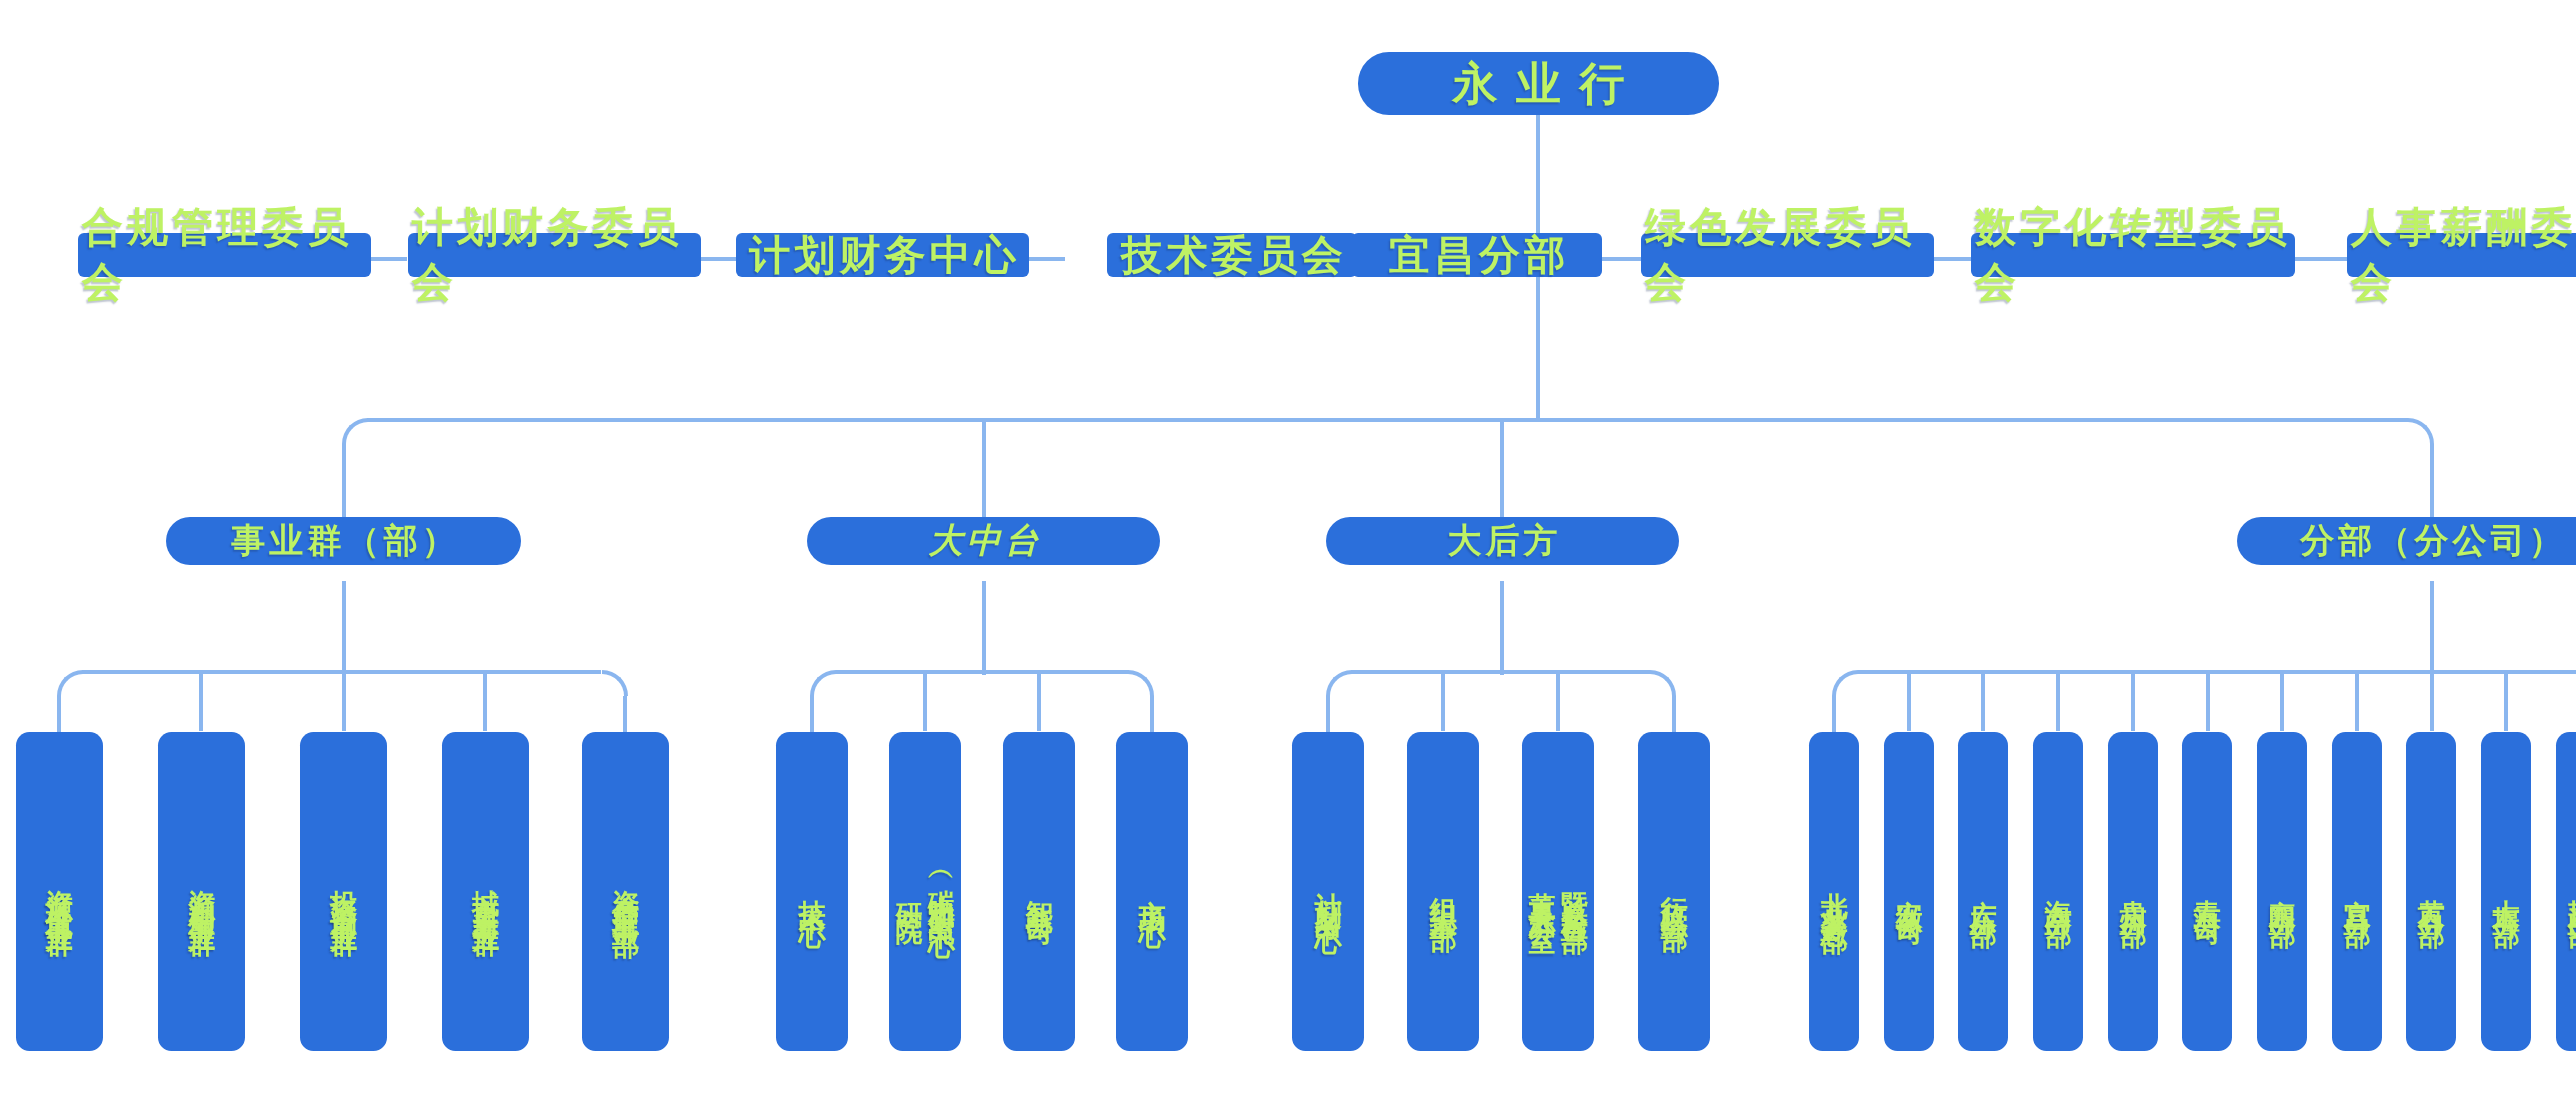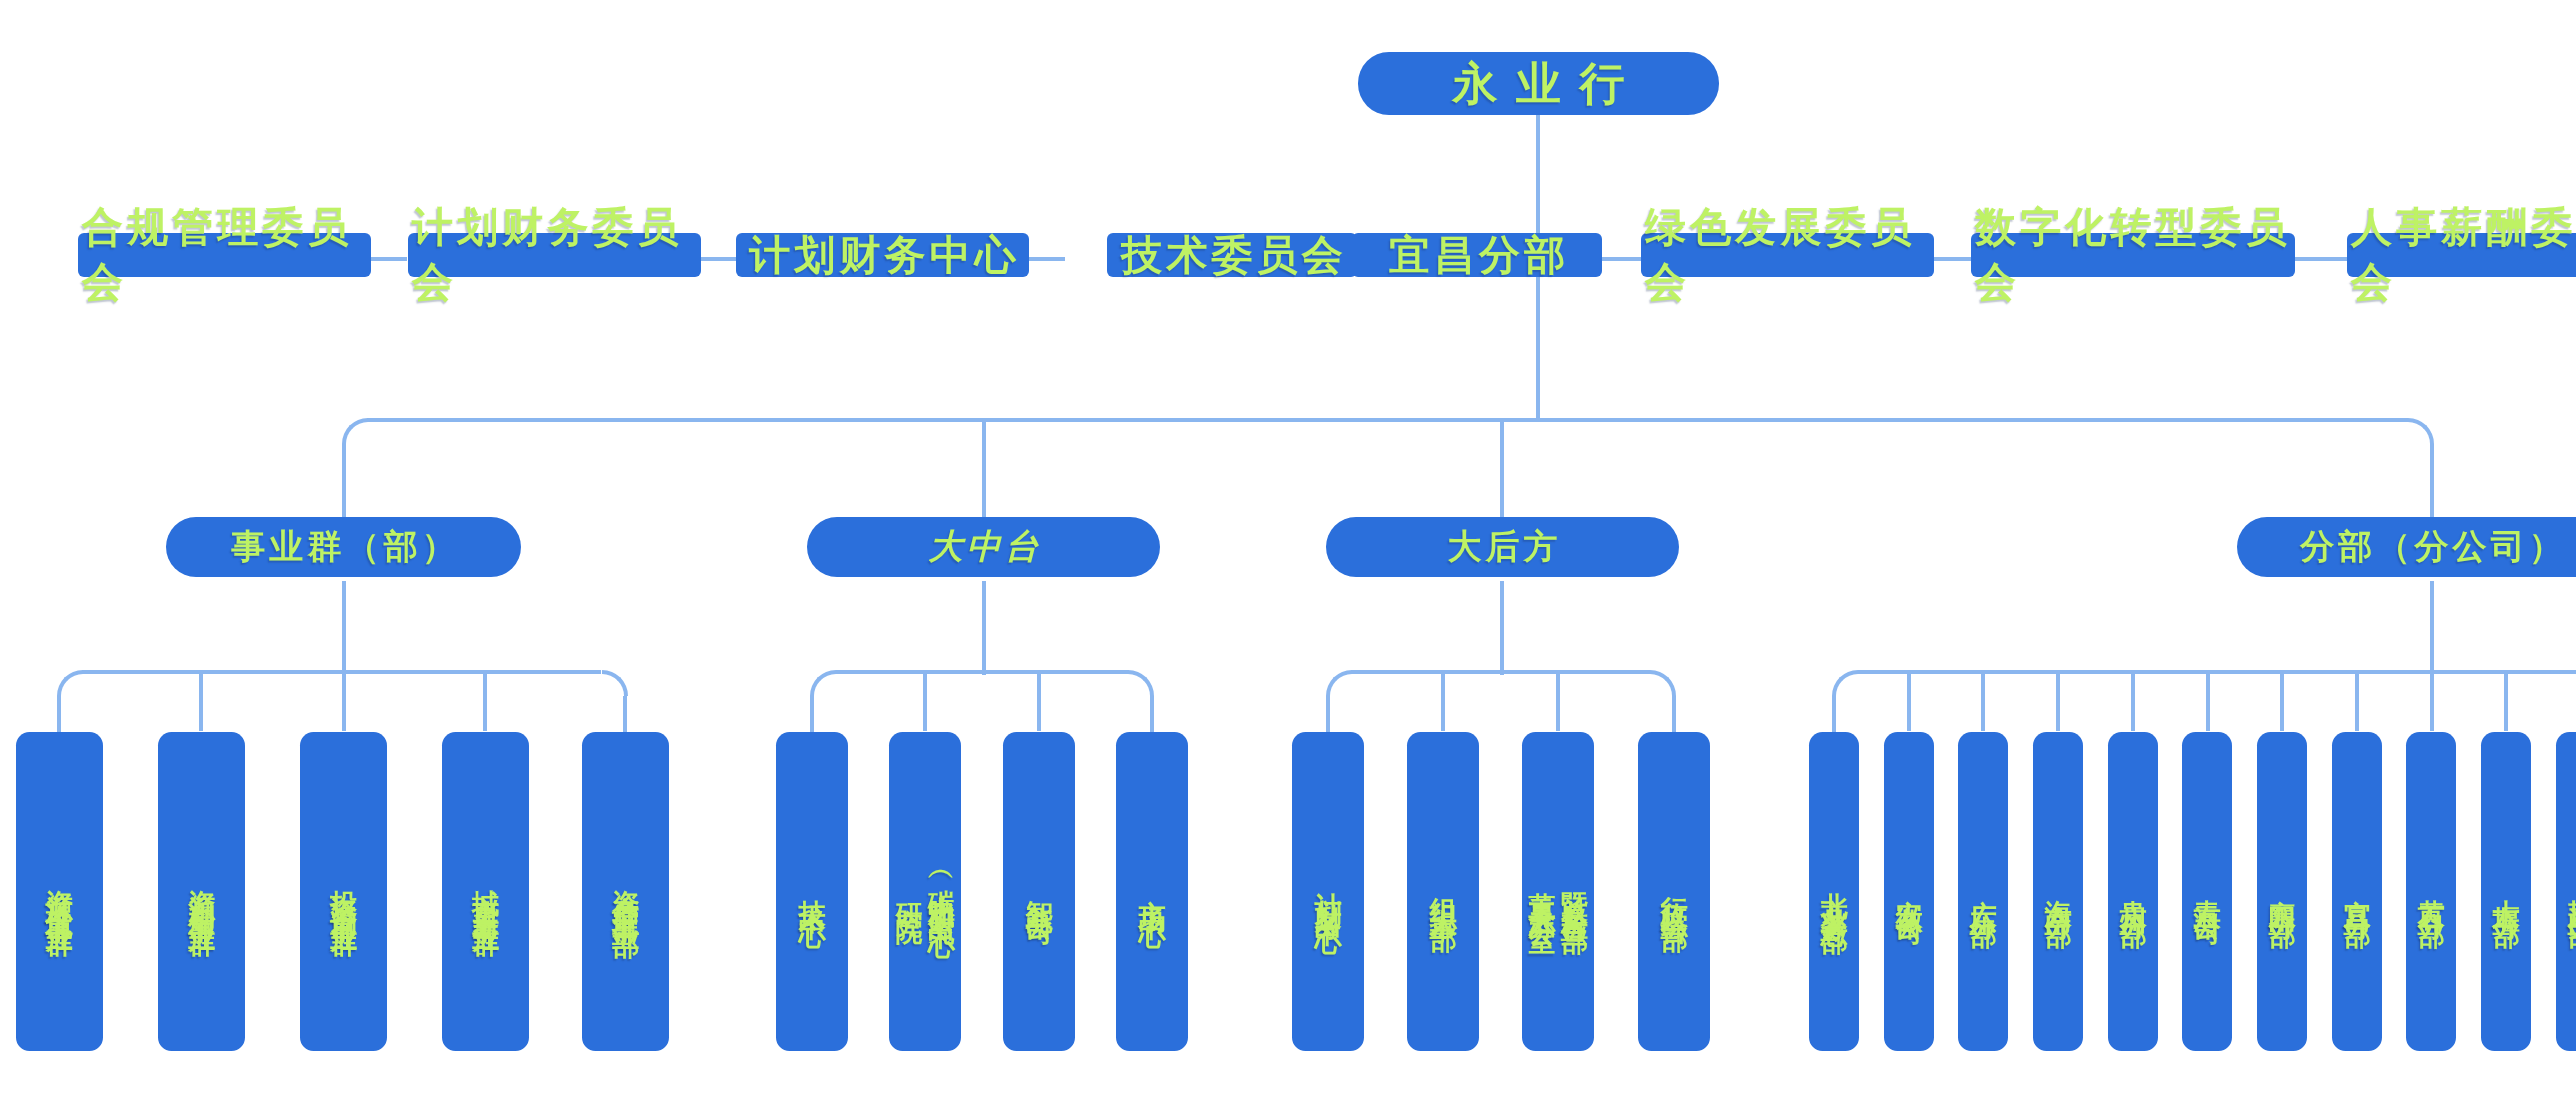--- a/index.html
+++ b/index.html
@@ -60,21 +60,21 @@
     padding-left: 18.5px;
   }
   .committee {
     top: 233px; height: 44px;
     border-radius: 6px;
     font-size: 41px;
     letter-spacing: 4.1px;
     padding-left: 4.1px;
   }
   .pill {
-    top: 517px; height: 60px;
+    top: 517px; height: 48px;
     border-radius: 32px;
     font-size: 34px;
     letter-spacing: 4.1px;
     padding-left: 4.1px;
   }
   .dept {
     top: 732px; height: 319px;
     border-radius: 13.4px;
     font-size: 27px;
   }

